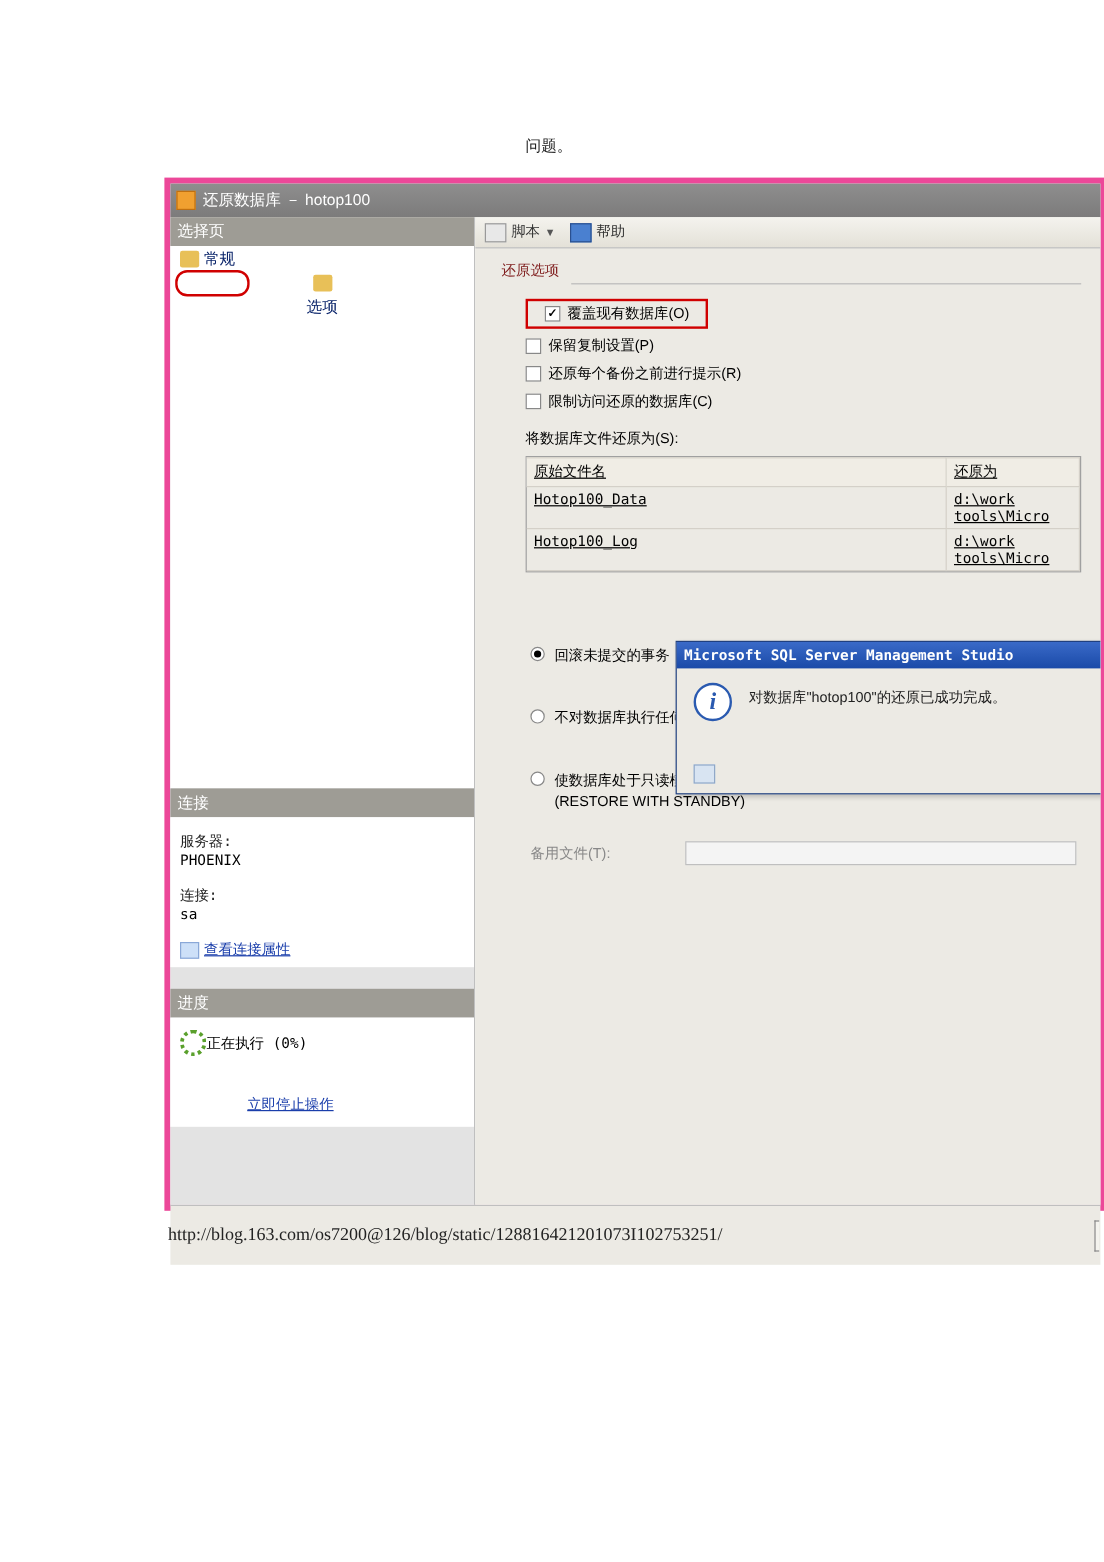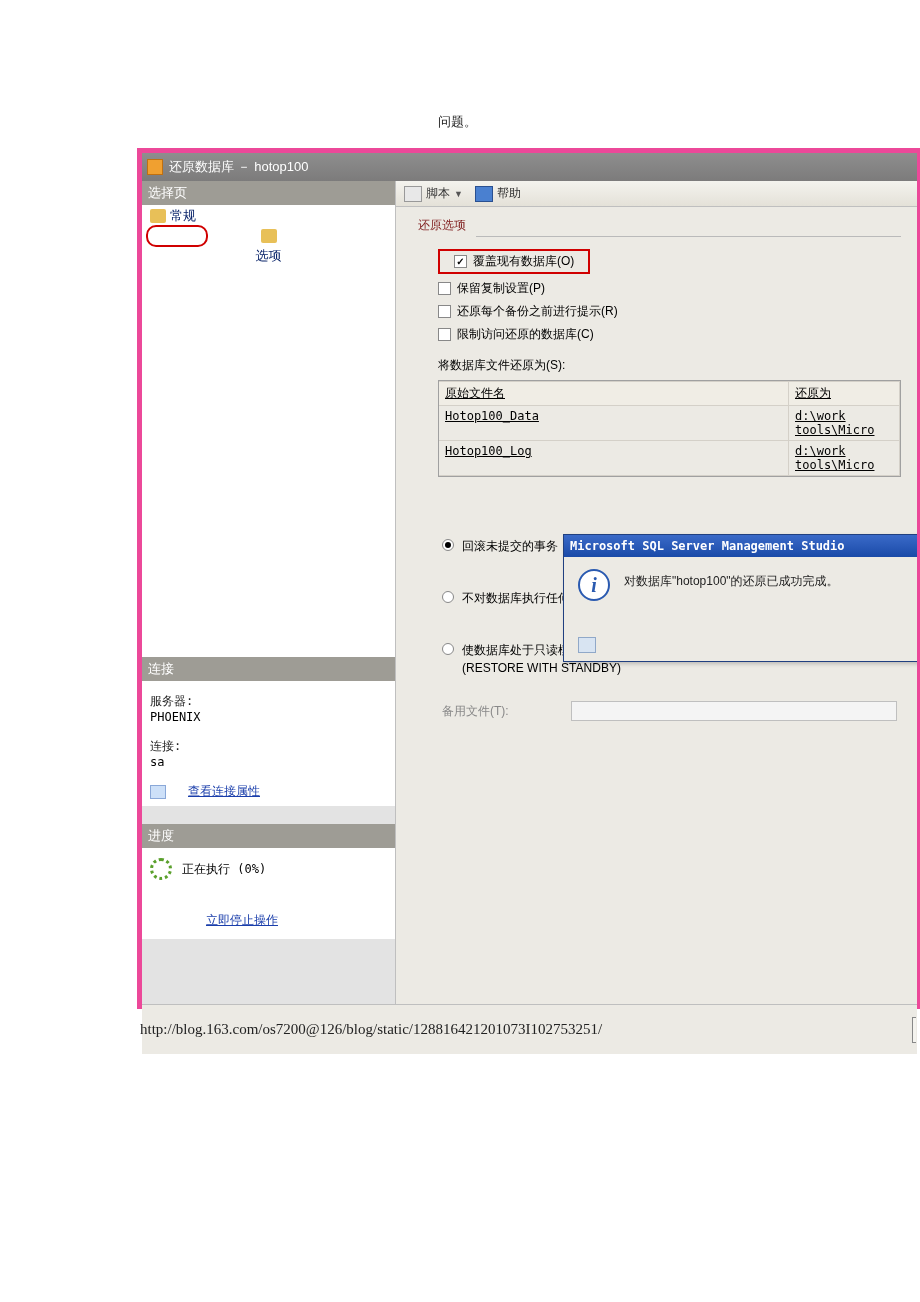--- a/index.html
+++ b/index.html
@@ -14,25 +14,25 @@
   .right-pane { flex: 1; background: #eceae4; position: relative; overflow: hidden; }
   .section-head { background: #9e9c95; color: #fff; font-size: 13px; padding: 3px 6px; }
   .left-top { background: #fff; height: 452px; }
   .tree-item { display: flex; align-items: center; gap: 4px; padding: 2px 8px; font-size: 13px; color: #0a246a; }
   .tree-icon { width: 16px; height: 14px; background: #e8c058; display: inline-block; border-radius: 2px; }
   .tree-item.selected { position: relative; flex-direction: column; }
   .red-circle { position: absolute; left: 4px; top: -2px; width: 62px; height: 22px; border: 2px solid #d00000; border-radius: 10px; pointer-events: none; }
   .left-mid { background: #fff; padding: 6px 8px; font-family: "MS Gothic", monospace; }
   .left-mid .lbl { color: #222; margin-top: 6px; }
   .link { color: #1a3eab; text-decoration: underline; cursor: pointer; }
-  .conn-row { display: flex; align-items: center; gap: 22px; margin-top: 14px; }
+  .conn-row { display: flex; align-items: center; gap: 4px; margin-top: 14px; }
   .sq-icon { width: 16px; height: 14px; background: #cde0f8; border: 1px solid #8aa8d8; display: inline-block; }
   .left-prog { background: #fff; padding: 10px 8px; font-family: "MS Gothic", monospace; }
   .spinner { width: 22px; height: 22px; border-radius: 50%; border: 3px dotted #5aa02c; display: inline-block; vertical-align: middle; }
-  .prog-row { display: flex; align-items: center; gap: 10px; }
+  .prog-row { display: flex; align-items: center; }
   .toolbar-r { height: 26px; background: linear-gradient(#f4f3ee, #e4e1d8); border-bottom: 1px solid #bfbfbf; display: flex; align-items: center; gap: 4px; padding-left: 8px; }
   .tb-sm-icon { width: 18px; height: 16px; display: inline-block; background: #e8e8e8; border: 1px solid #999; }
   .tb-sm-icon.help { background: #4a80d0; border-color: #2a5090; }
   .tb-text { font-size: 12px; color: #333; }
   .tb-drop { font-size: 9px; color: #555; }
   .group-box { margin: 10px 16px 0 22px; }
   .group-title { font-size: 12px; color: #7f1d1d; margin-bottom: 10px; }
   .group-line { border-top: 1px solid #bababa; margin-top: -8px; margin-left: 58px; margin-bottom: 12px; }
   .chk-row { display: flex; align-items: center; gap: 6px; margin: 6px 0 6px 20px; font-size: 12px; }
   .chk { width: 13px; height: 13px; border: 1px solid #888; background: #fff; display: inline-flex; align-items: center; justify-content: center; font-size: 10px; line-height: 1; }

